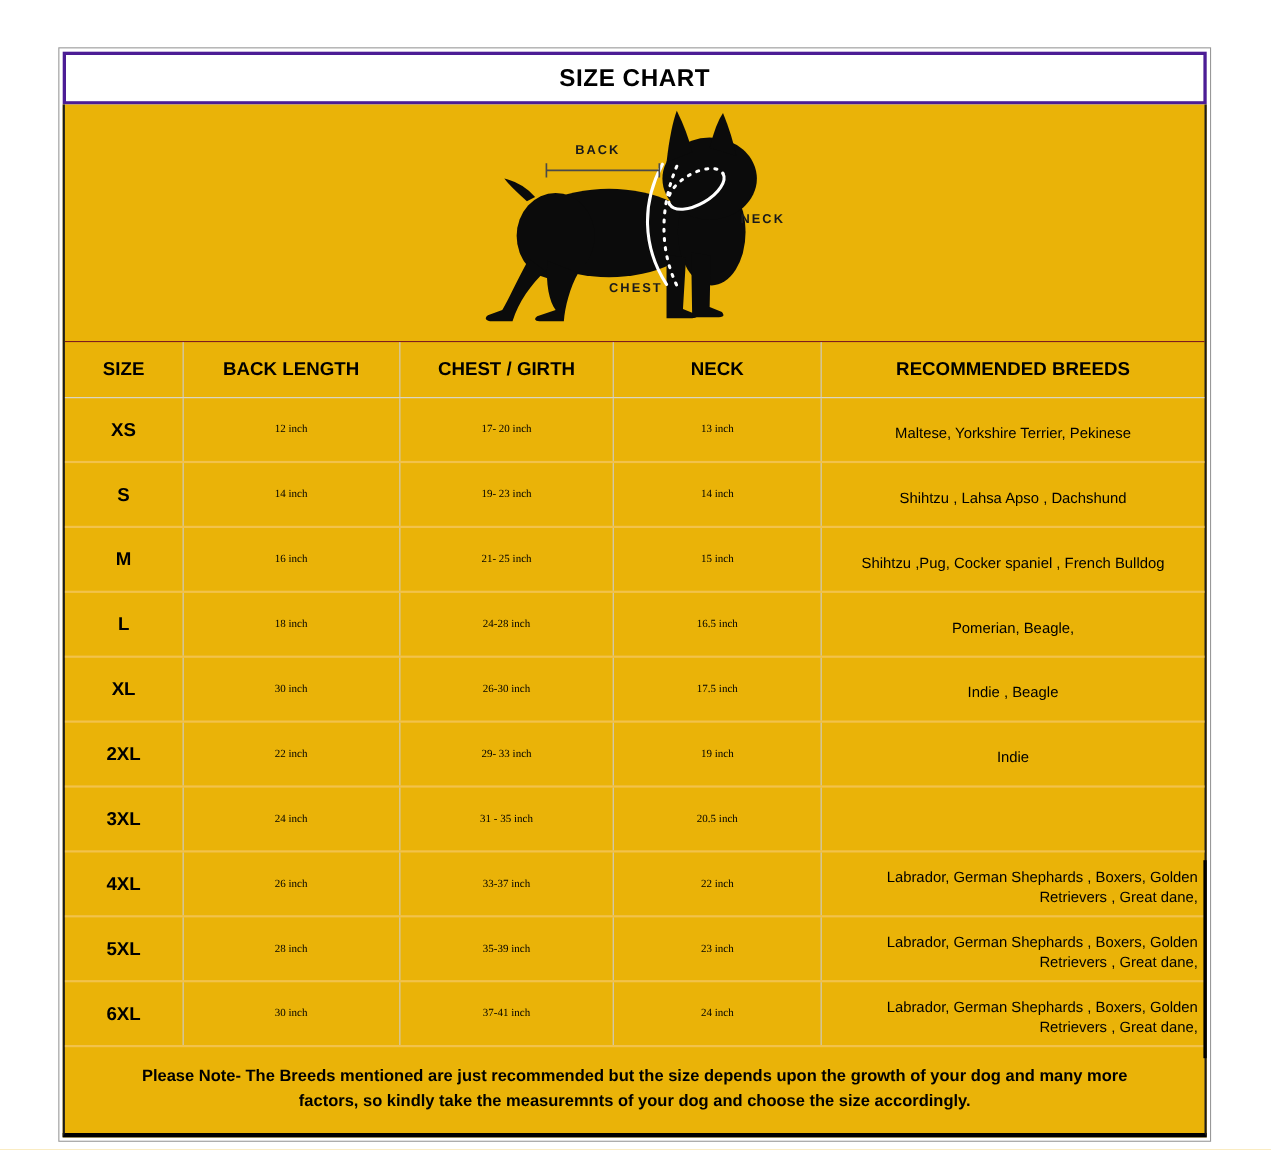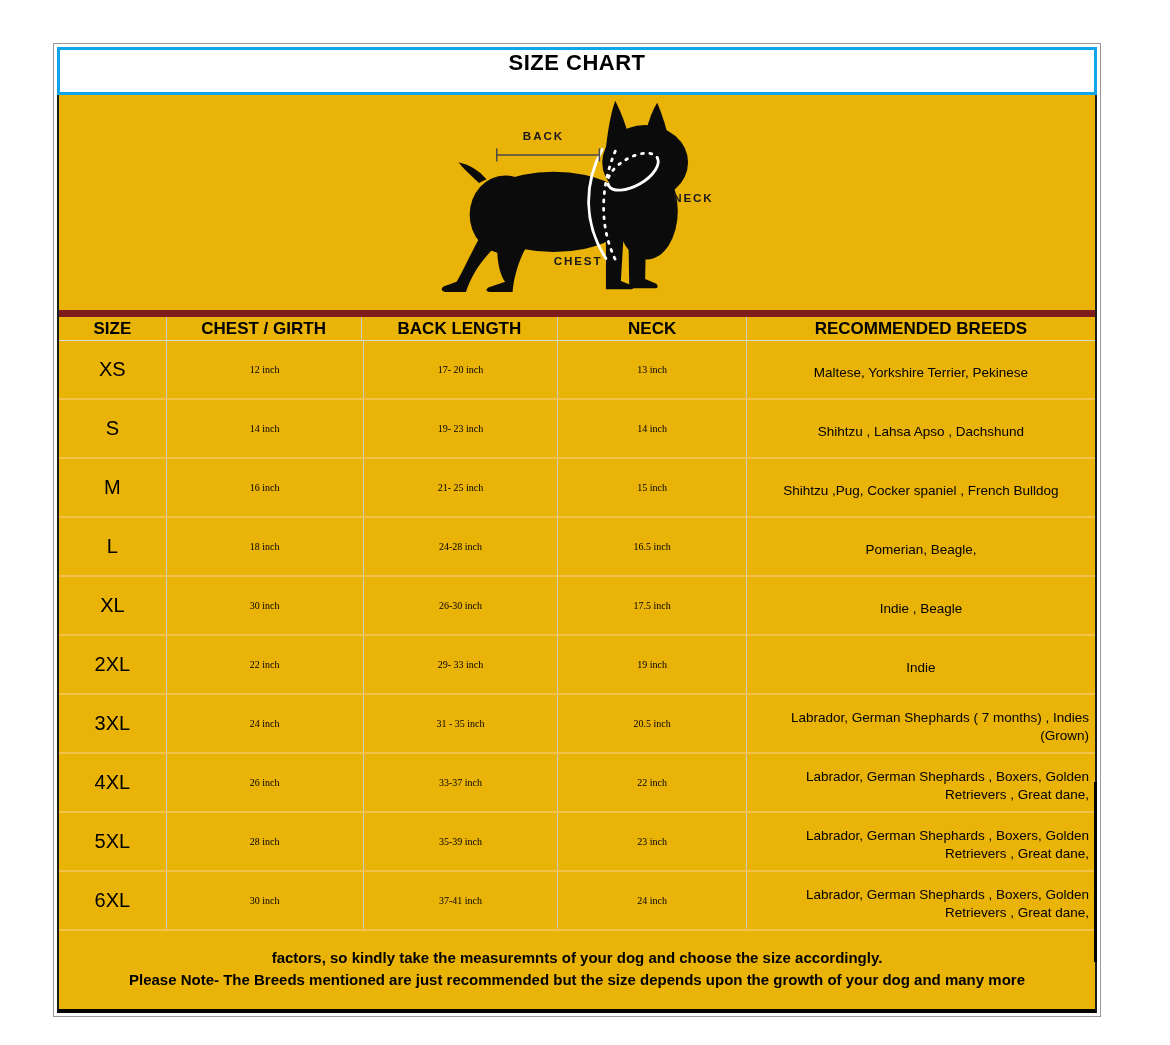--- a/index.html
+++ b/index.html
@@ -5,45 +5,45 @@
   html,body{margin:0;padding:0;background:#ffffff;}
   body{
     width:1170px;height:1045px;position:relative;overflow:hidden;
     font-family:"Liberation Sans", sans-serif;color:#000;
   }
   .sheet{
     position:absolute;left:53px;top:43px;width:1048px;box-sizing:border-box;
     border:1px solid #999;padding:3px;background:#fff;
   }
   .title-box{
-    box-sizing:border-box;border:3px solid #0ea5e9;height:48px;
-    display:flex;align-items:flex-start;justify-content:center;
+    box-sizing:border-box;border:3px solid #4c1d95;height:48px;
+    display:flex;align-items:center;justify-content:center;
     font-size:22px;font-weight:bold;letter-spacing:.5px;background:#fff;
   }
   .body-box{
     box-sizing:border-box;position:relative;background:#eab308;
     border-left:2px solid #1c1c1c;border-right:2px solid #1c1c1c;border-bottom:4px solid #000;
   }
   .figure-area{height:215px;display:flex;align-items:center;justify-content:center;overflow:hidden;}
   .figure-area svg{display:block;}
   .size-table{position:relative;}
   .trow{display:flex;box-sizing:border-box;}
-  .thead{height:31px;border-top:7px solid #7f1d1d;border-bottom:1px solid #d9d9d9;}
+  .thead{height:52px;border-top:1px solid #7f1d1d;border-bottom:1px solid #d9d9d9;}
   .tdata{height:59px;border-bottom:2px solid #F2C24B;}
   .cell{
     box-sizing:border-box;display:flex;align-items:center;justify-content:center;
     text-align:center;border-right:1px solid #cccccc;padding:2px 6px;
   }
   .c-size{width:10.4%;}
   .c-back{width:19.0%;}
   .c-chest{width:18.8%;}
   .c-neck{width:18.2%;}
   .c-breeds{width:33.6%;border-right:none;text-align:right;}
   .thead .cell{font-size:17px;font-weight:bold;}
-  .tdata .c-size{font-size:20px;font-weight:normal;}
+  .tdata .c-size{font-size:17px;font-weight:bold;}
   .tdata .c-back,.tdata .c-chest,.tdata .c-neck{font-size:10px;font-family:Liberation Serif, serif;}
   .tdata .c-breeds{font-size:13.5px;line-height:1.3;padding-top:8px;}
   .right-accent{position:absolute;right:-2px;width:3px;background:#000;top:687px;height:180px;}
   .note-area{
     min-height:60px;display:flex;flex-direction:column;align-items:center;justify-content:center;
     text-align:center;font-weight:bold;font-size:15px;line-height:1.45;padding:8px 30px 10px;
   }
   .dogfill{fill:#0b0b0b;stroke:none;}
   .measure{stroke:#4a4a4a;stroke-width:1.6;}
   .wsolid{fill:none;stroke:#fff;stroke-width:3;stroke-linecap:round;}
@@ -96,22 +96,22 @@
         </g>
         <text class="diaglabel" x="107" y="48">BACK</text>
         <text class="diaglabel" x="268" y="115">NECK</text>
         <text class="diaglabel" x="140" y="182">CHEST</text>
       </svg>
     </div>
 
     <div class="size-table">
       <div class="trow thead">
         <div class="cell c-size">SIZE</div>
+        <div class="cell c-back">BACK LENGTH</div>
         <div class="cell c-chest">CHEST / GIRTH</div>
-        <div class="cell c-back">BACK LENGTH</div>
         <div class="cell c-neck">NECK</div>
         <div class="cell c-breeds">RECOMMENDED BREEDS</div>
       </div>
 
       <div class="trow tdata">
         <div class="cell c-size">XS</div>
         <div class="cell c-back">12 inch</div>
         <div class="cell c-chest">17- 20 inch</div>
         <div class="cell c-neck">13 inch</div>
         <div class="cell c-breeds">Maltese, Yorkshire Terrier, Pekinese</div>
@@ -149,21 +149,20 @@
         <div class="cell c-back">22 inch</div>
         <div class="cell c-chest">29- 33 inch</div>
         <div class="cell c-neck">19 inch</div>
         <div class="cell c-breeds">Indie</div>
       </div>
       <div class="trow tdata">
         <div class="cell c-size">3XL</div>
         <div class="cell c-back">24 inch</div>
         <div class="cell c-chest">31 - 35 inch</div>
         <div class="cell c-neck">20.5 inch</div>
-        <div class="cell c-breeds">Labrador, German Shephards ( 7 months) , Indies (Grown)</div>
       </div>
       <div class="trow tdata">
         <div class="cell c-size">4XL</div>
         <div class="cell c-back">26 inch</div>
         <div class="cell c-chest">33-37 inch</div>
         <div class="cell c-neck">22 inch</div>
         <div class="cell c-breeds">Labrador, German Shephards , Boxers, Golden Retrievers , Great dane,</div>
       </div>
       <div class="trow tdata">
         <div class="cell c-size">5XL</div>
@@ -177,18 +176,18 @@
         <div class="cell c-back">30 inch</div>
         <div class="cell c-chest">37-41 inch</div>
         <div class="cell c-neck">24 inch</div>
         <div class="cell c-breeds">Labrador, German Shephards , Boxers, Golden Retrievers , Great dane,</div>
       </div>
     </div>
 
     <div class="right-accent"></div>
 
     <div class="note-area">
+      <div>Please Note- The Breeds mentioned are just recommended but the size depends upon the growth of your dog and many more</div>
       <div>factors, so kindly take the measuremnts of your dog and choose the size accordingly.</div>
-      <div>Please Note- The Breeds mentioned are just recommended but the size depends upon the growth of your dog and many more</div>
     </div>
 
   </div>
 </div>
 
 </body></html>

